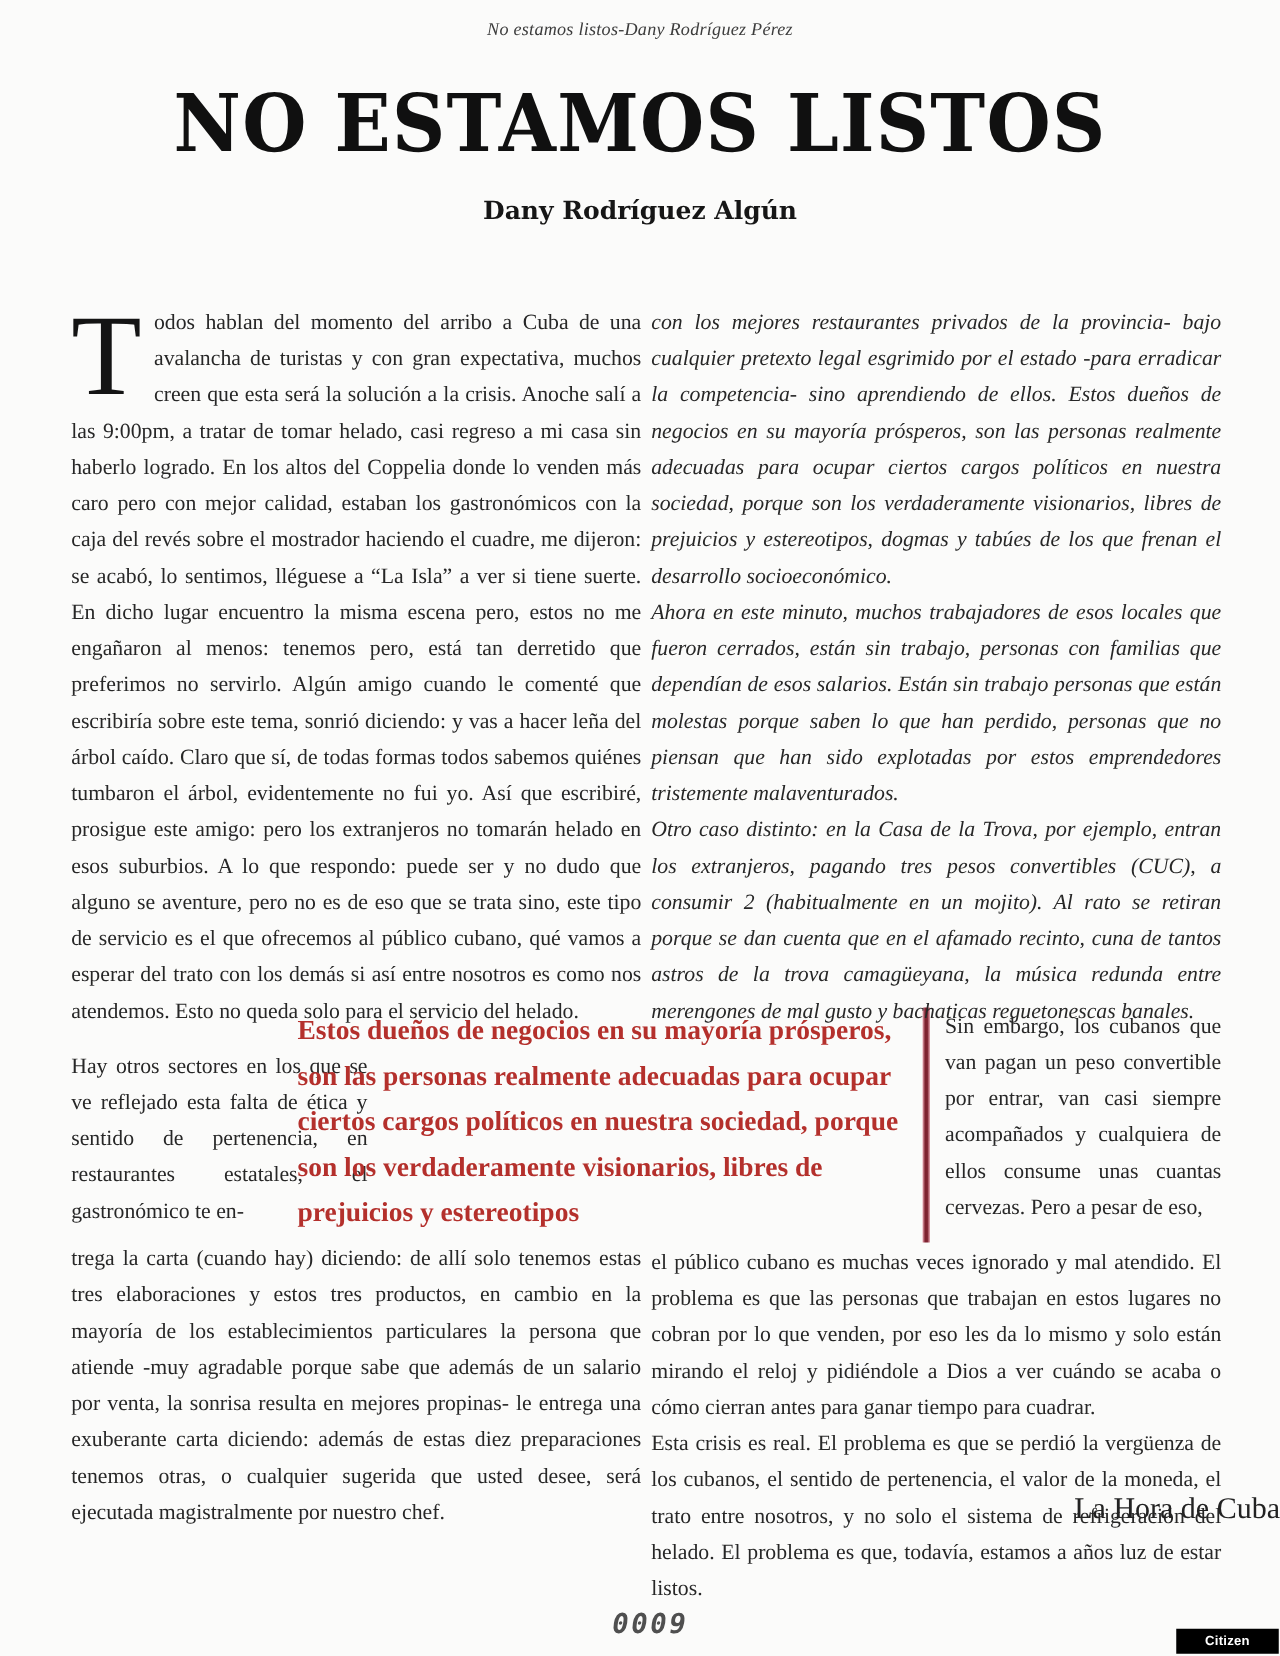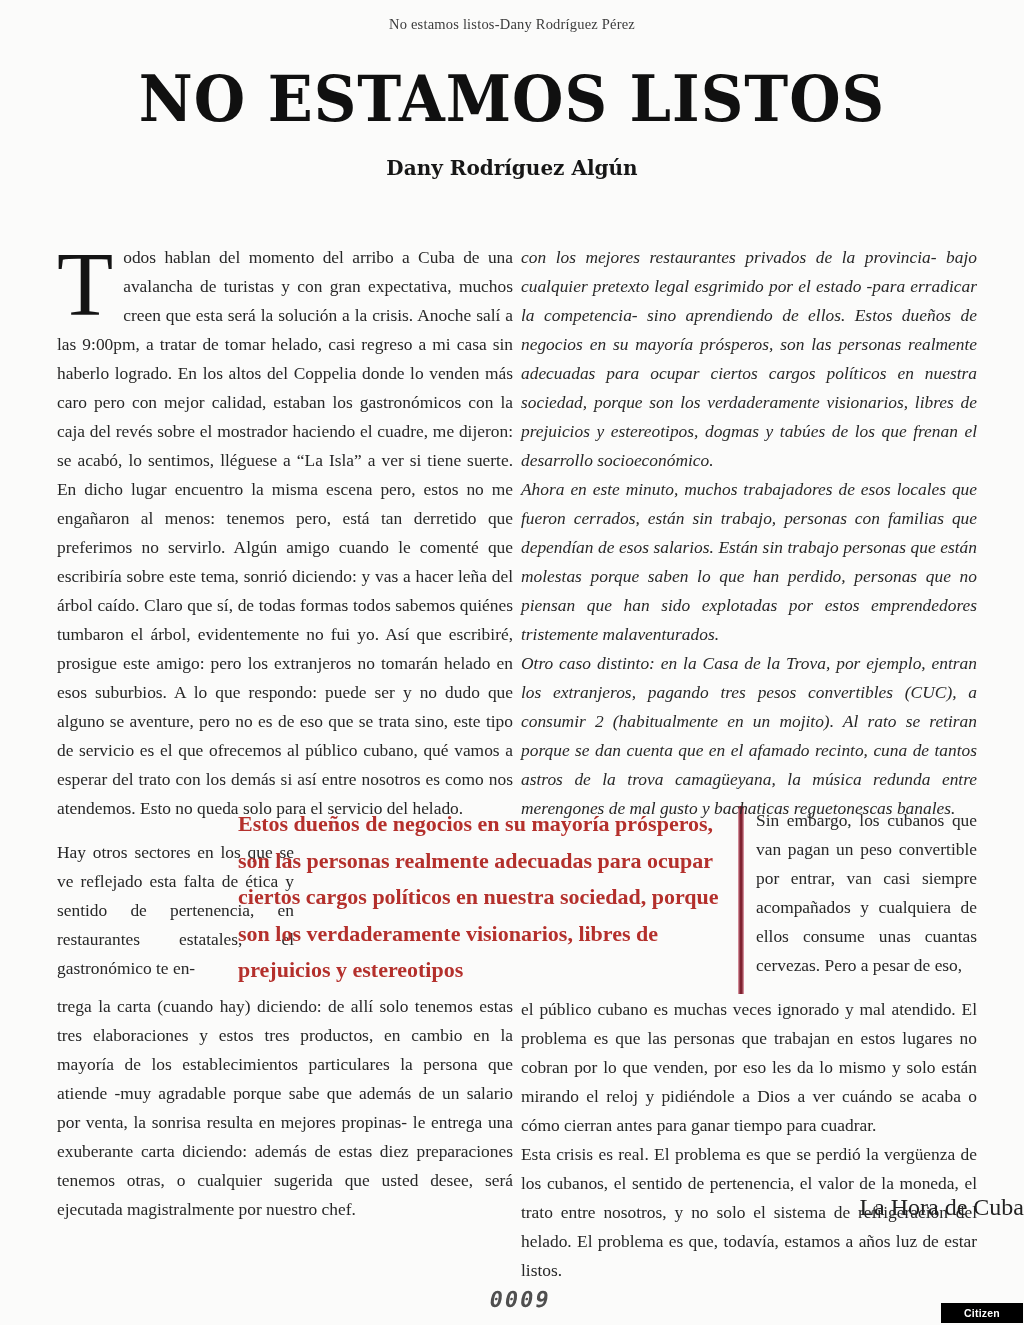--- a/index.html
+++ b/index.html
@@ -10,20 +10,21 @@
     overflow:hidden;
     font-family:"Liberation Serif", serif;
     color:#2a2a2a;
   }
   .abs{position:absolute;}
   .running-header{
     top:16px;left:0;width:1024px;
     text-align:center;
     font-size:14.5px;color:#3c3c3c;
     letter-spacing:.2px;
+    font-style:italic;
   }
   .title{
     top:64px;left:0;width:1024px;
     text-align:center;
     font-family:"DejaVu Serif", serif;
     font-weight:bold;
     font-size:59px;
     letter-spacing:1px;
     color:#101010;
     transform:scaleY(1.08);

